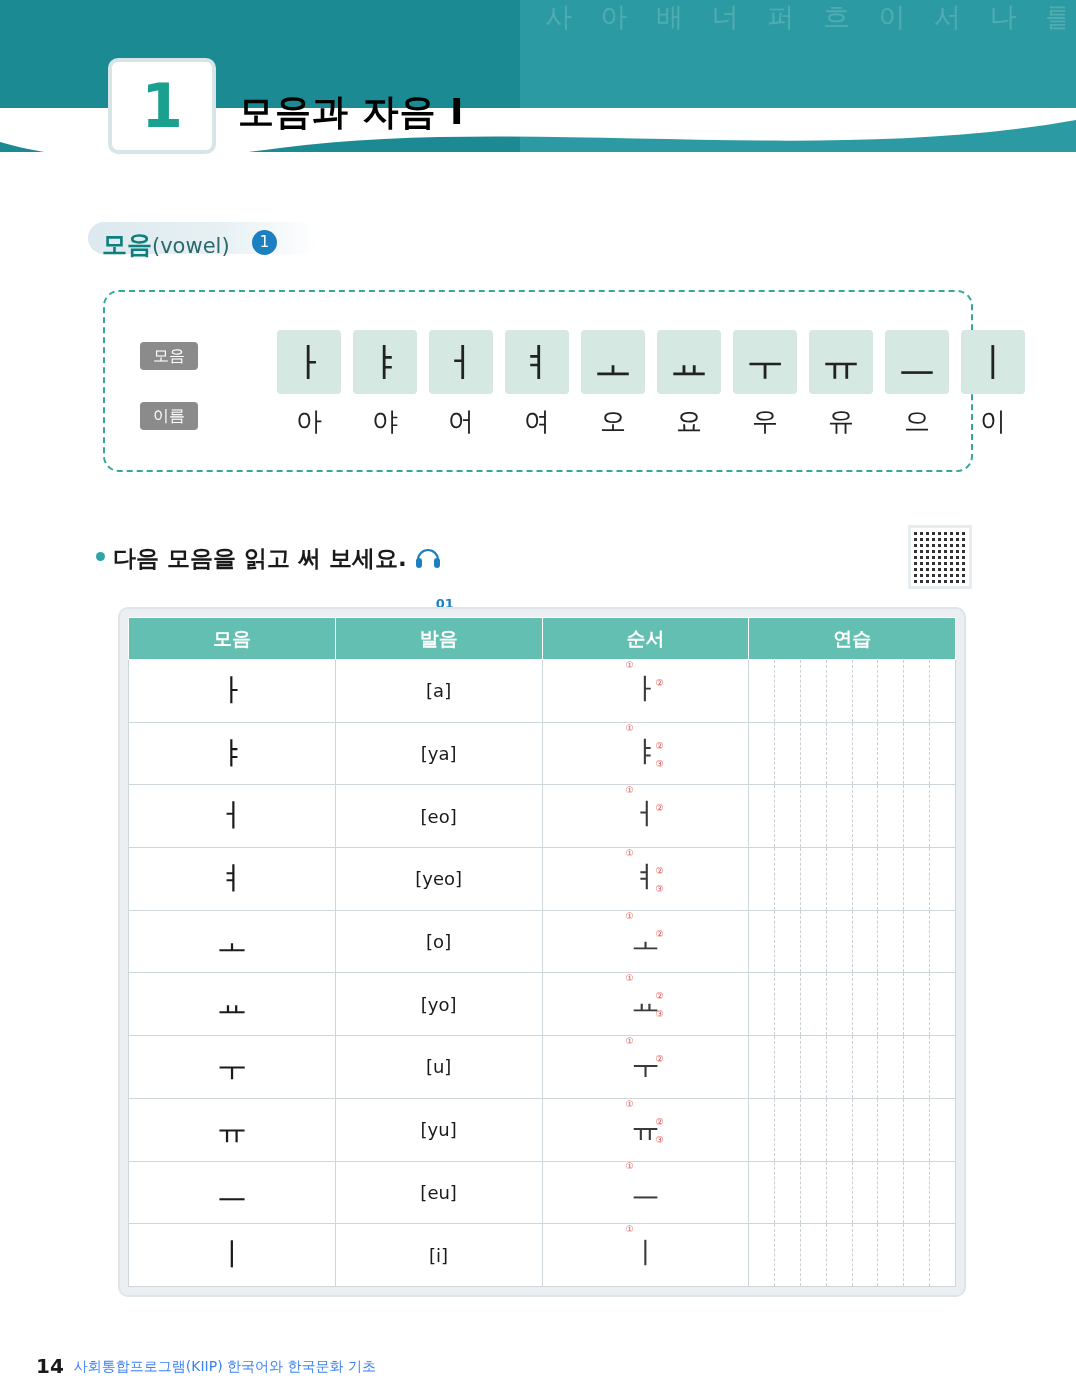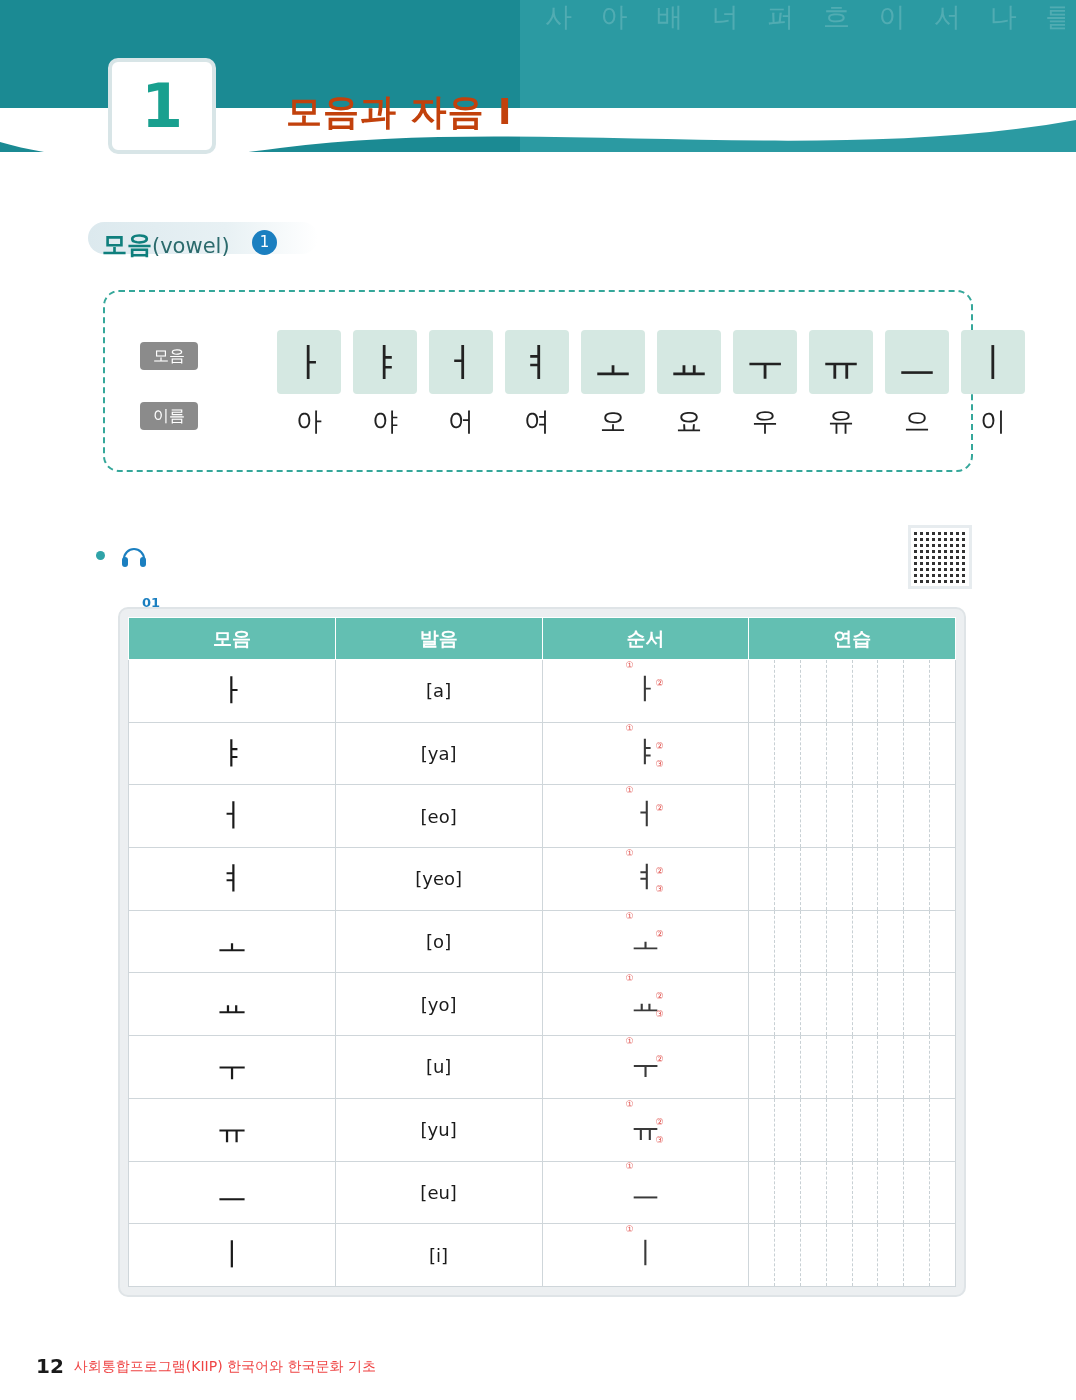--- a/index.html
+++ b/index.html
@@ -59,26 +59,25 @@
   .chapter-badge span {
     color: #19a08f;
     font-size: 60px;
     font-weight: bold;
     font-family: "DejaVu Sans", sans-serif;
     line-height: 1;
   }
   .chapter-title {
     position: absolute;
     top: 88px; left: 238px;
-    color: #c2410c;
+    color: #000000;
     font-size: 36px;
     font-weight: bold;
     letter-spacing: 1px;
     font-family: "DejaVu Sans", sans-serif;
-    margin-left: 48px;
   }
 
   
   .section-label-wrap {
     position: absolute;
     top: 222px; left: 88px;
     width: 230px; height: 32px;
   }
   .section-label-bg {
     position: absolute;
@@ -293,21 +292,21 @@
     gap: 10px;
   }
   .footer .pageno {
     font-size: 20px;
     font-weight: bold;
     color: #1a1a1a;
     font-family: "DejaVu Sans", sans-serif;
   }
   .footer .ftext {
     font-size: 14px;
-    color: #ef4444;
+    color: #3b82f6;
     font-family: "DejaVu Sans", sans-serif;
     padding-bottom: 2px;
   }
 </style>
 </head>
 <body>
 
 <div class="header-band">
   <div class="wash"></div>
   <div class="deco">사 아 배 너 퍼 흐 이 서 나 를 를 .릇.일 .간 쩡 러 르 랑 구 르 .돌 쁠 백 켜 수 말 . 하 . 소 . 하 . 이 . 인 . 우</div>
@@ -350,21 +349,21 @@
   <div class="ncell" style="left:400px">여</div>
   <div class="ncell" style="left:476px">오</div>
   <div class="ncell" style="left:552px">요</div>
   <div class="ncell" style="left:628px">우</div>
   <div class="ncell" style="left:704px">유</div>
   <div class="ncell" style="left:780px">으</div>
   <div class="ncell" style="left:856px">이</div>
 </div>
 
 <div class="instruction">
-  <span class="bullet"></span><span class="audio-chip">
+  <span class="bullet"></span><span>다음 모음을 읽고 써 보세요.</span><span class="audio-chip">
     <svg width="46" height="26" viewBox="0 0 46 26">
       <path d="M3,16 a10,10 0 0 1 20,0" fill="none" stroke="#1b7fc0" stroke-width="2.2"></path>
       <rect x="1" y="14" width="6" height="10" rx="3" fill="#1b7fc0"></rect>
       <rect x="19" y="14" width="6" height="10" rx="3" fill="#1b7fc0"></rect>
     </svg>
     <span class="audio-num">01</span>
   </span>
 </div>
 
 <div class="qr">
@@ -550,15 +549,15 @@
               <div class="pc"></div>
               <div class="pc"></div>
             </div>
           </td>
         </tr>
       </tbody>
   </table>
 </div>
 
 <div class="footer">
-  <div class="pageno">12</div>
+  <div class="pageno">14</div>
   <div class="ftext">사회통합프로그램(KIIP) 한국어와 한국문화 기초</div>
 </div>
 
 </body></html>

